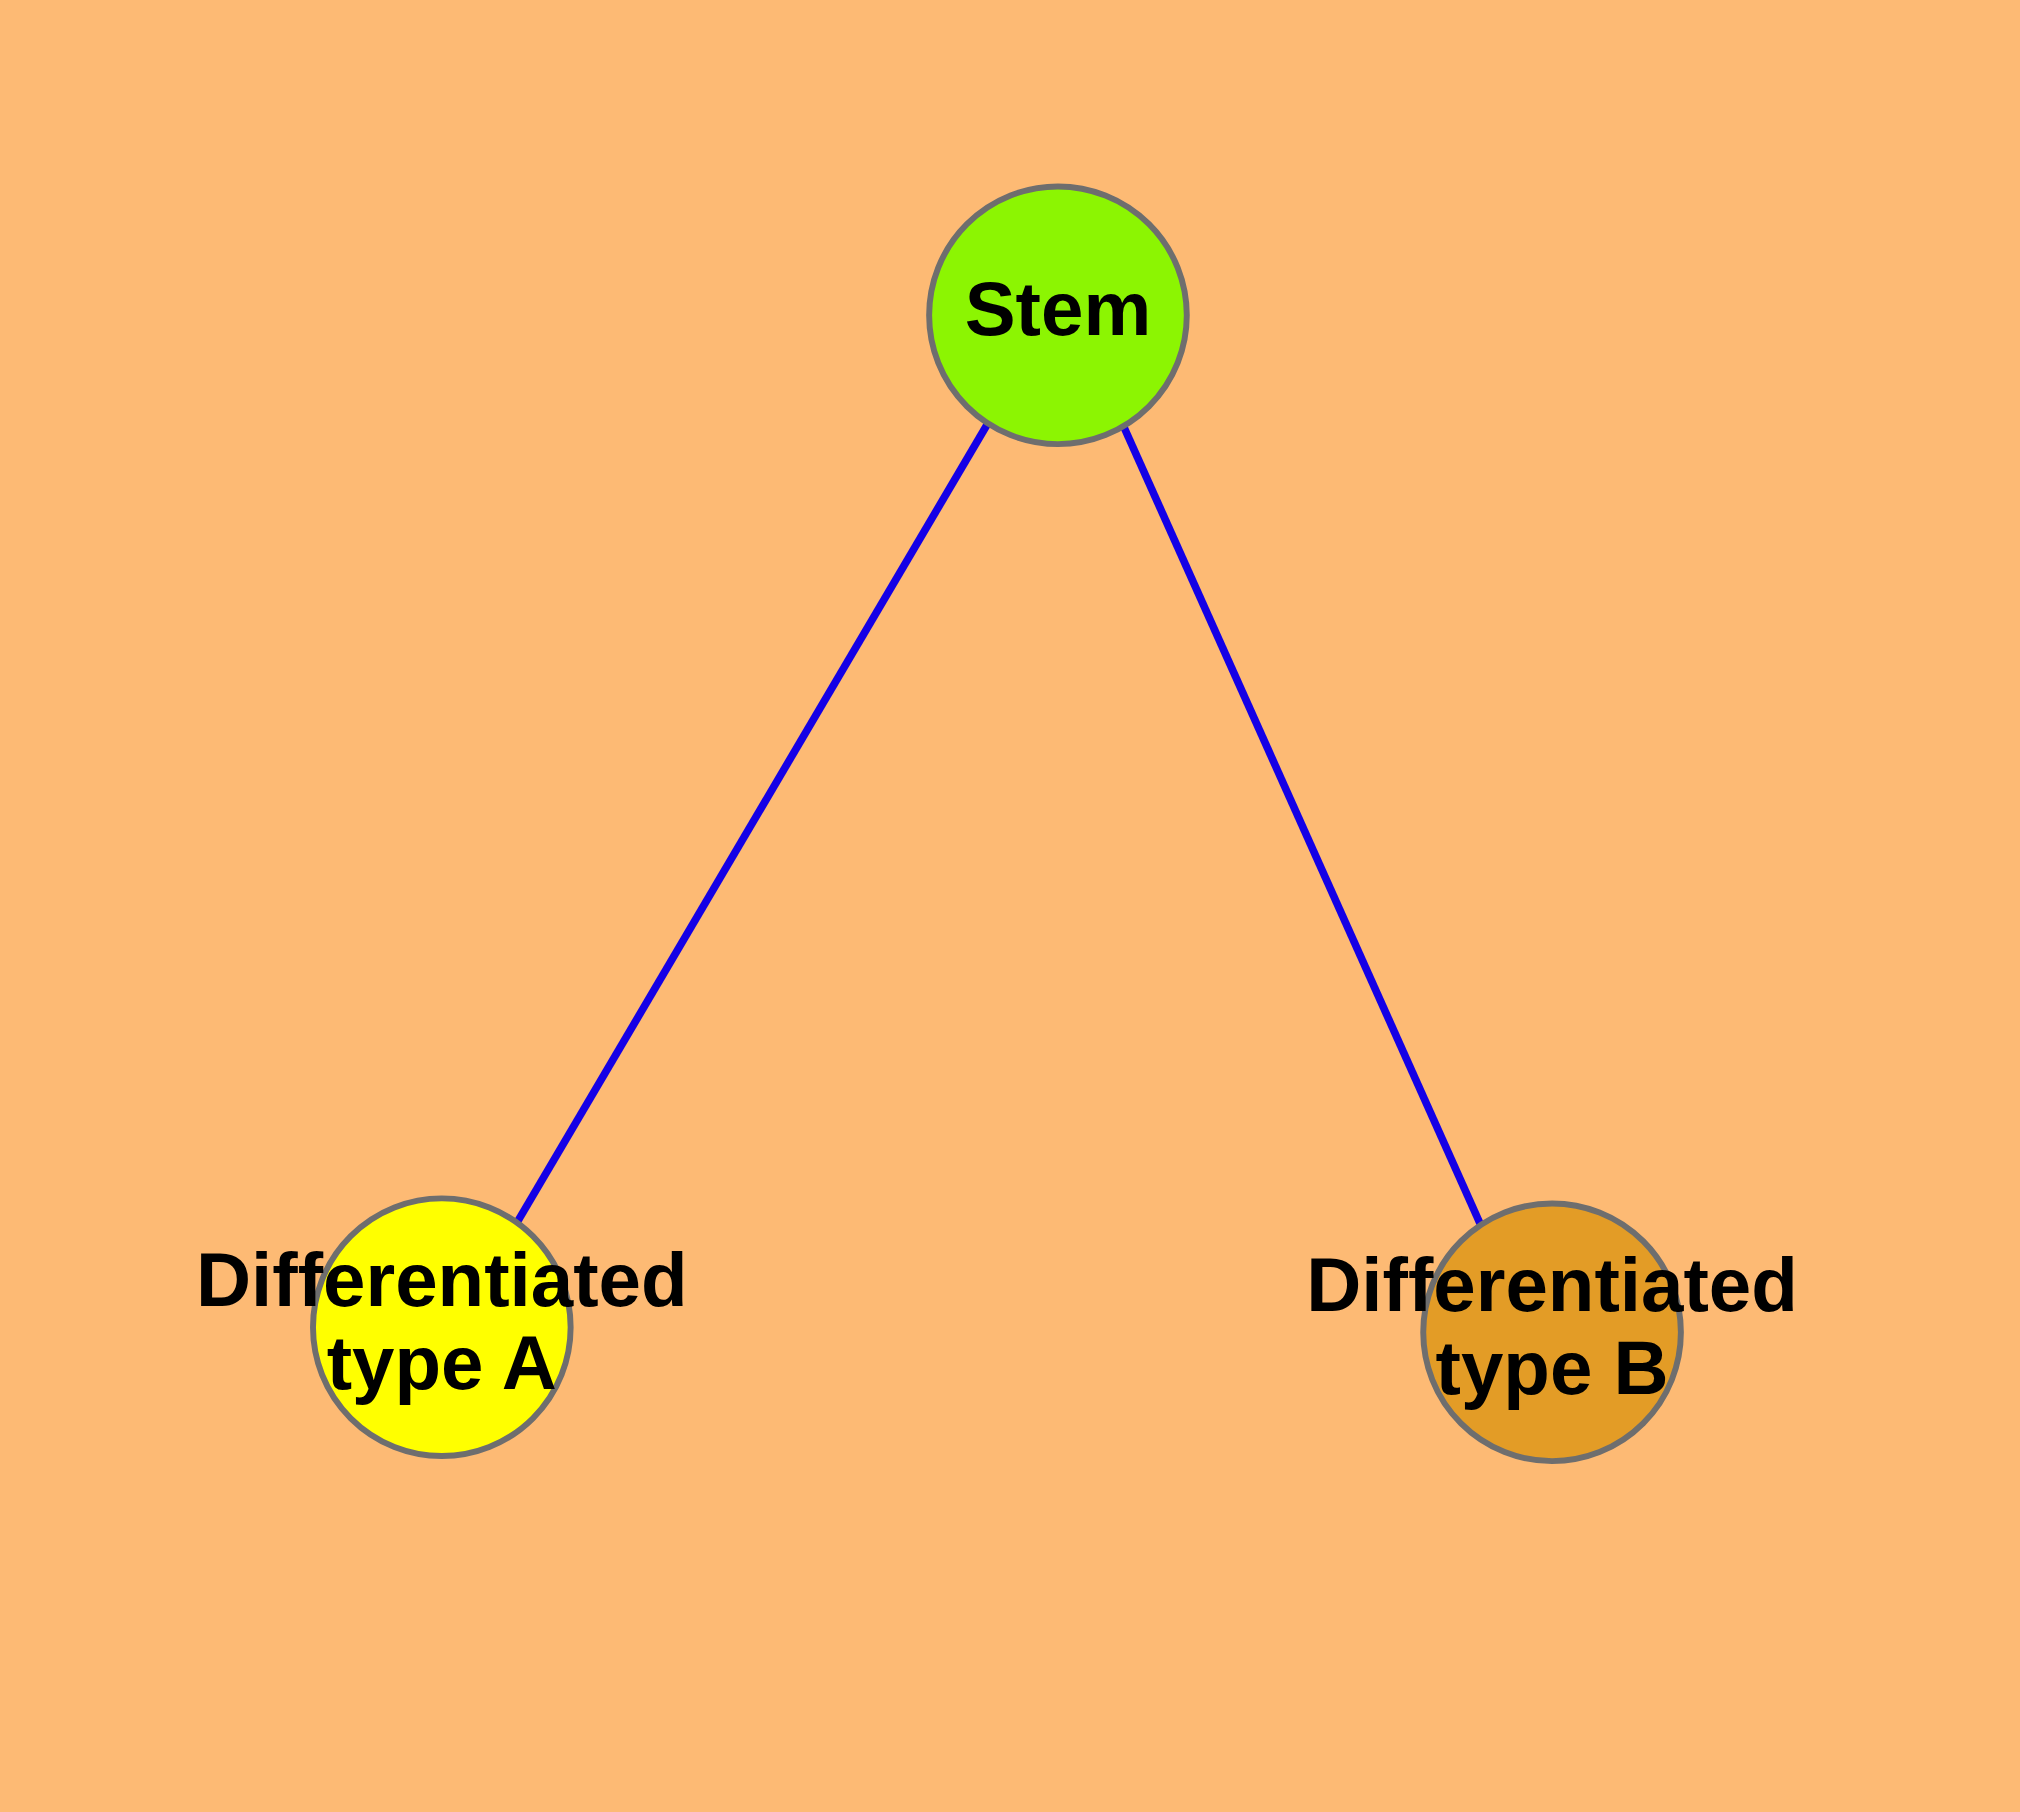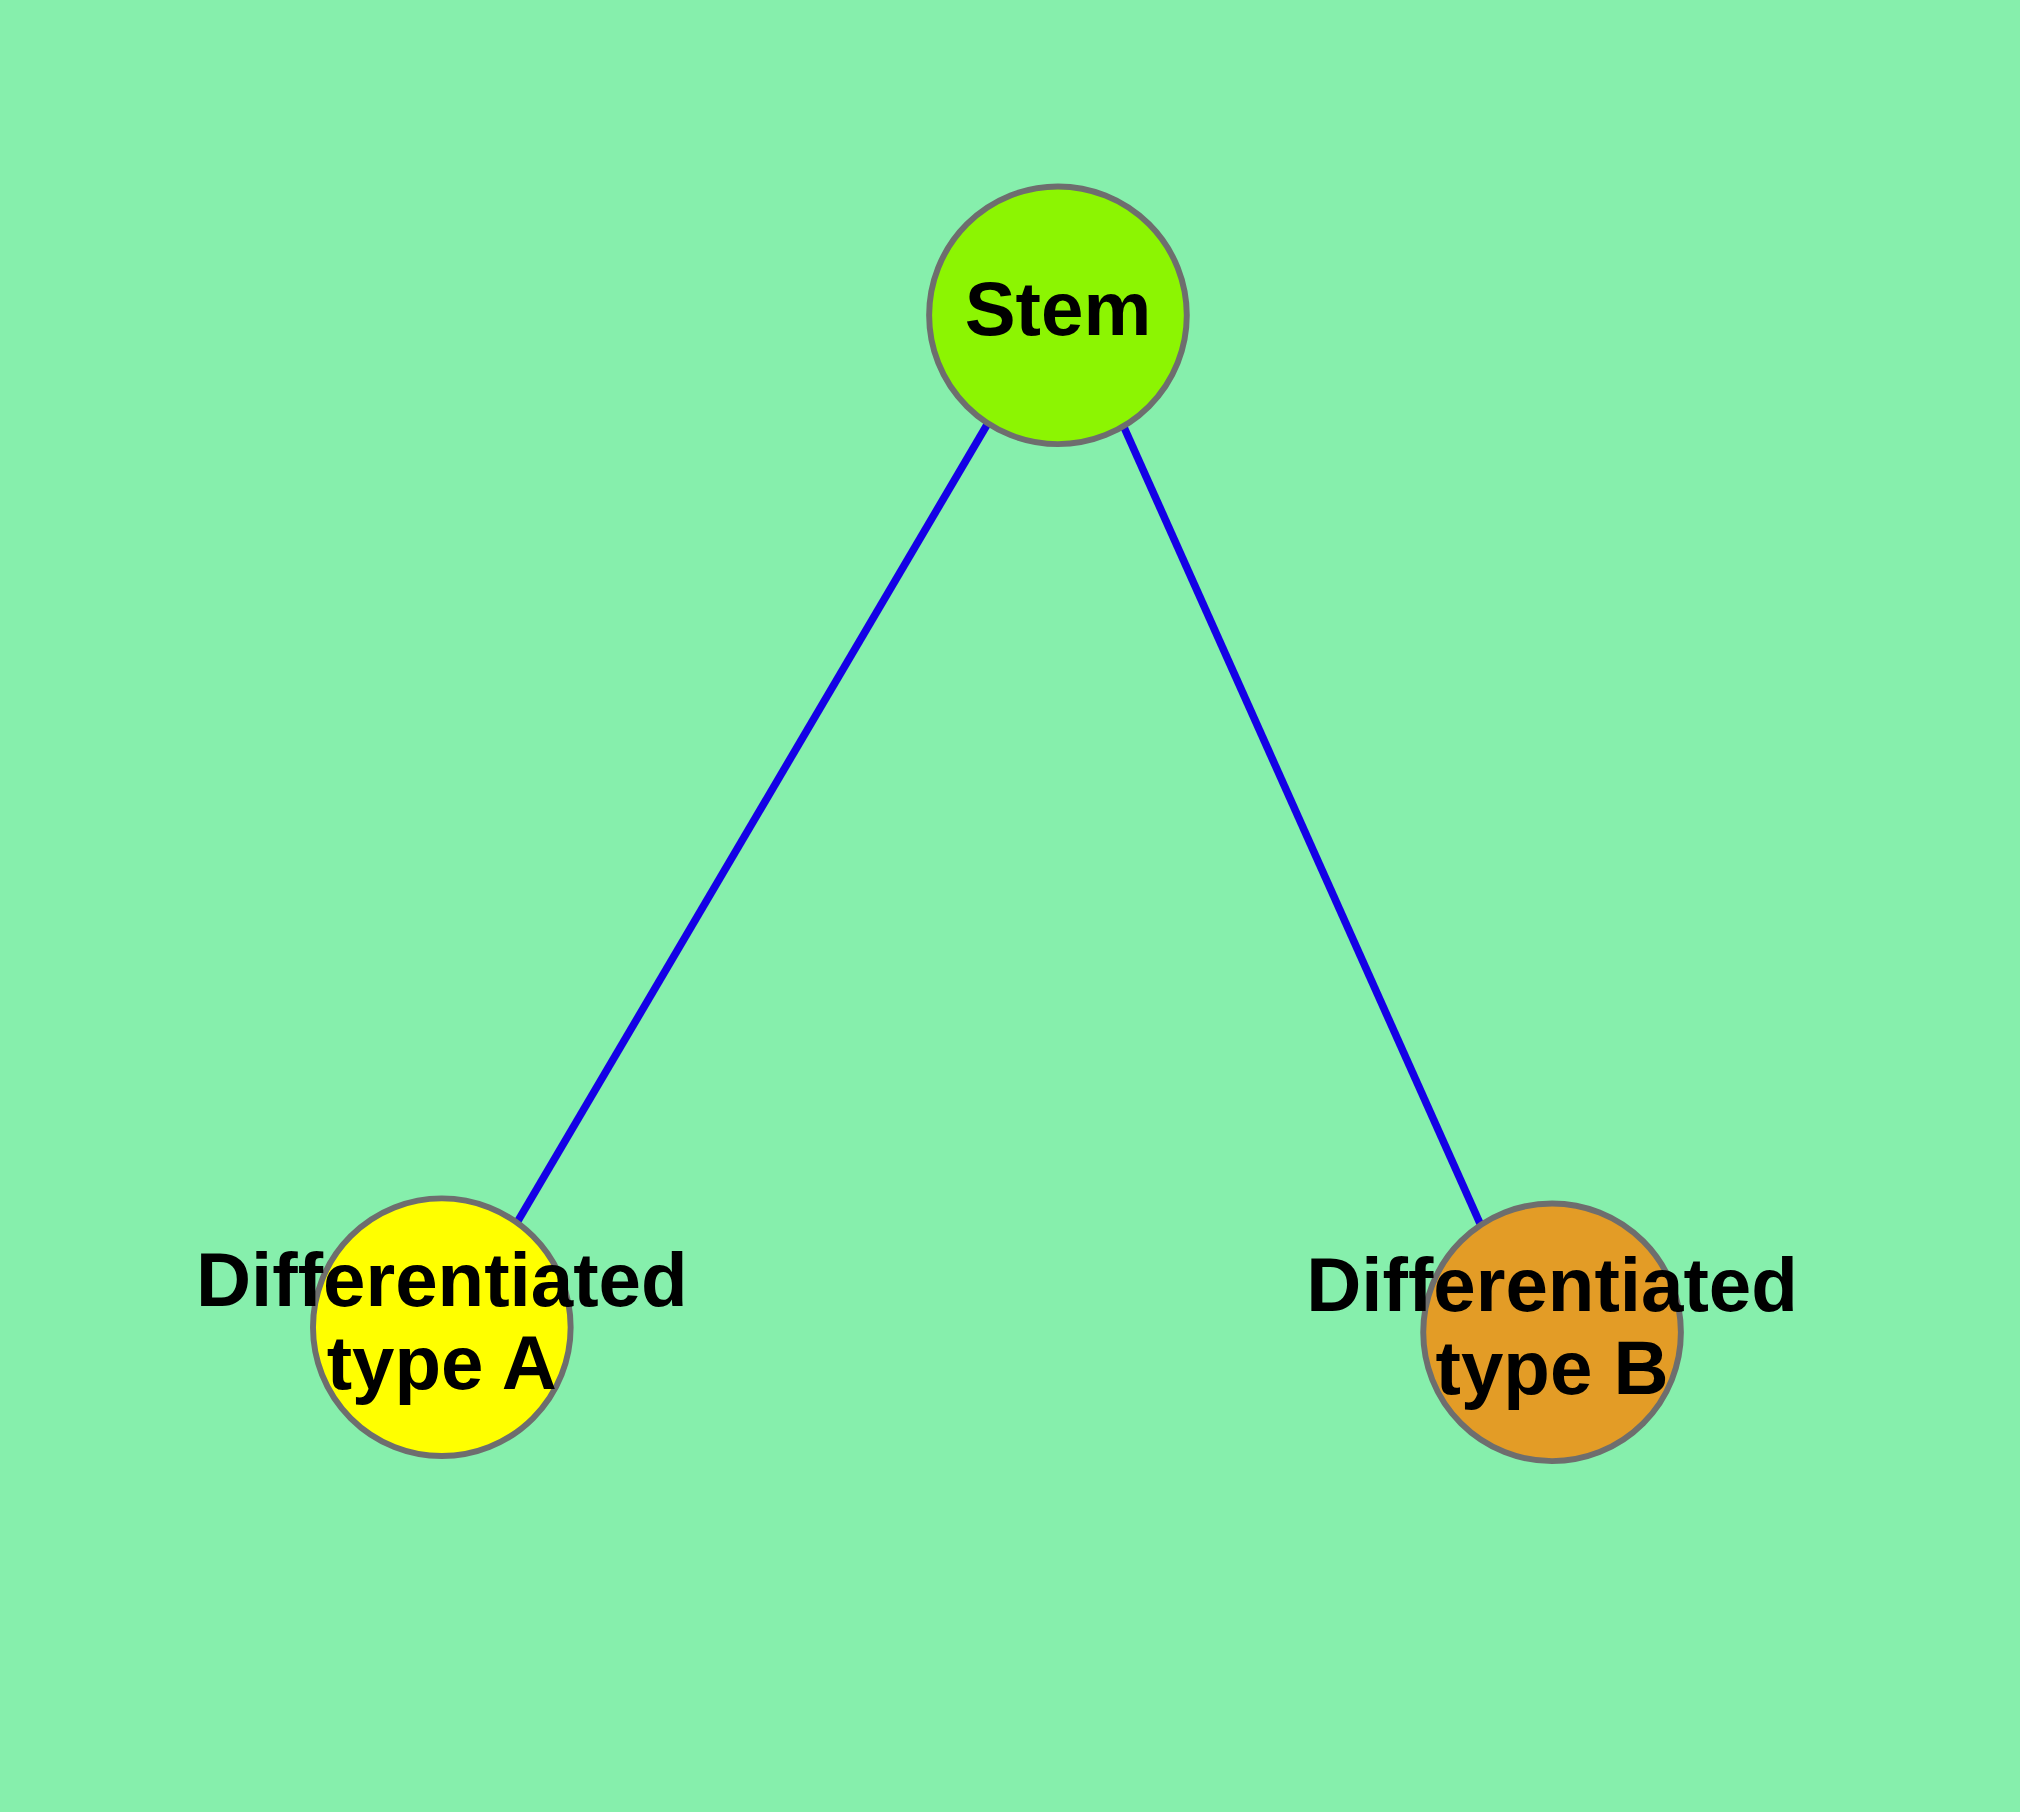--- a/index.html
+++ b/index.html
@@ -4,21 +4,21 @@
 <style>
   html, body {
     margin: 0;
     padding: 0;
     background: #ffffff;
   }
   #canvas {
     position: relative;
     width: 2021px;
     height: 1812px;
-    background: #86efac;
+    background: #fdba74;
     overflow: hidden;
     font-family: "Liberation Sans", sans-serif;
   }
   #graph-svg {
     position: absolute;
     left: 0;
     top: 0;
     width: 2021px;
     height: 1812px;
   }

